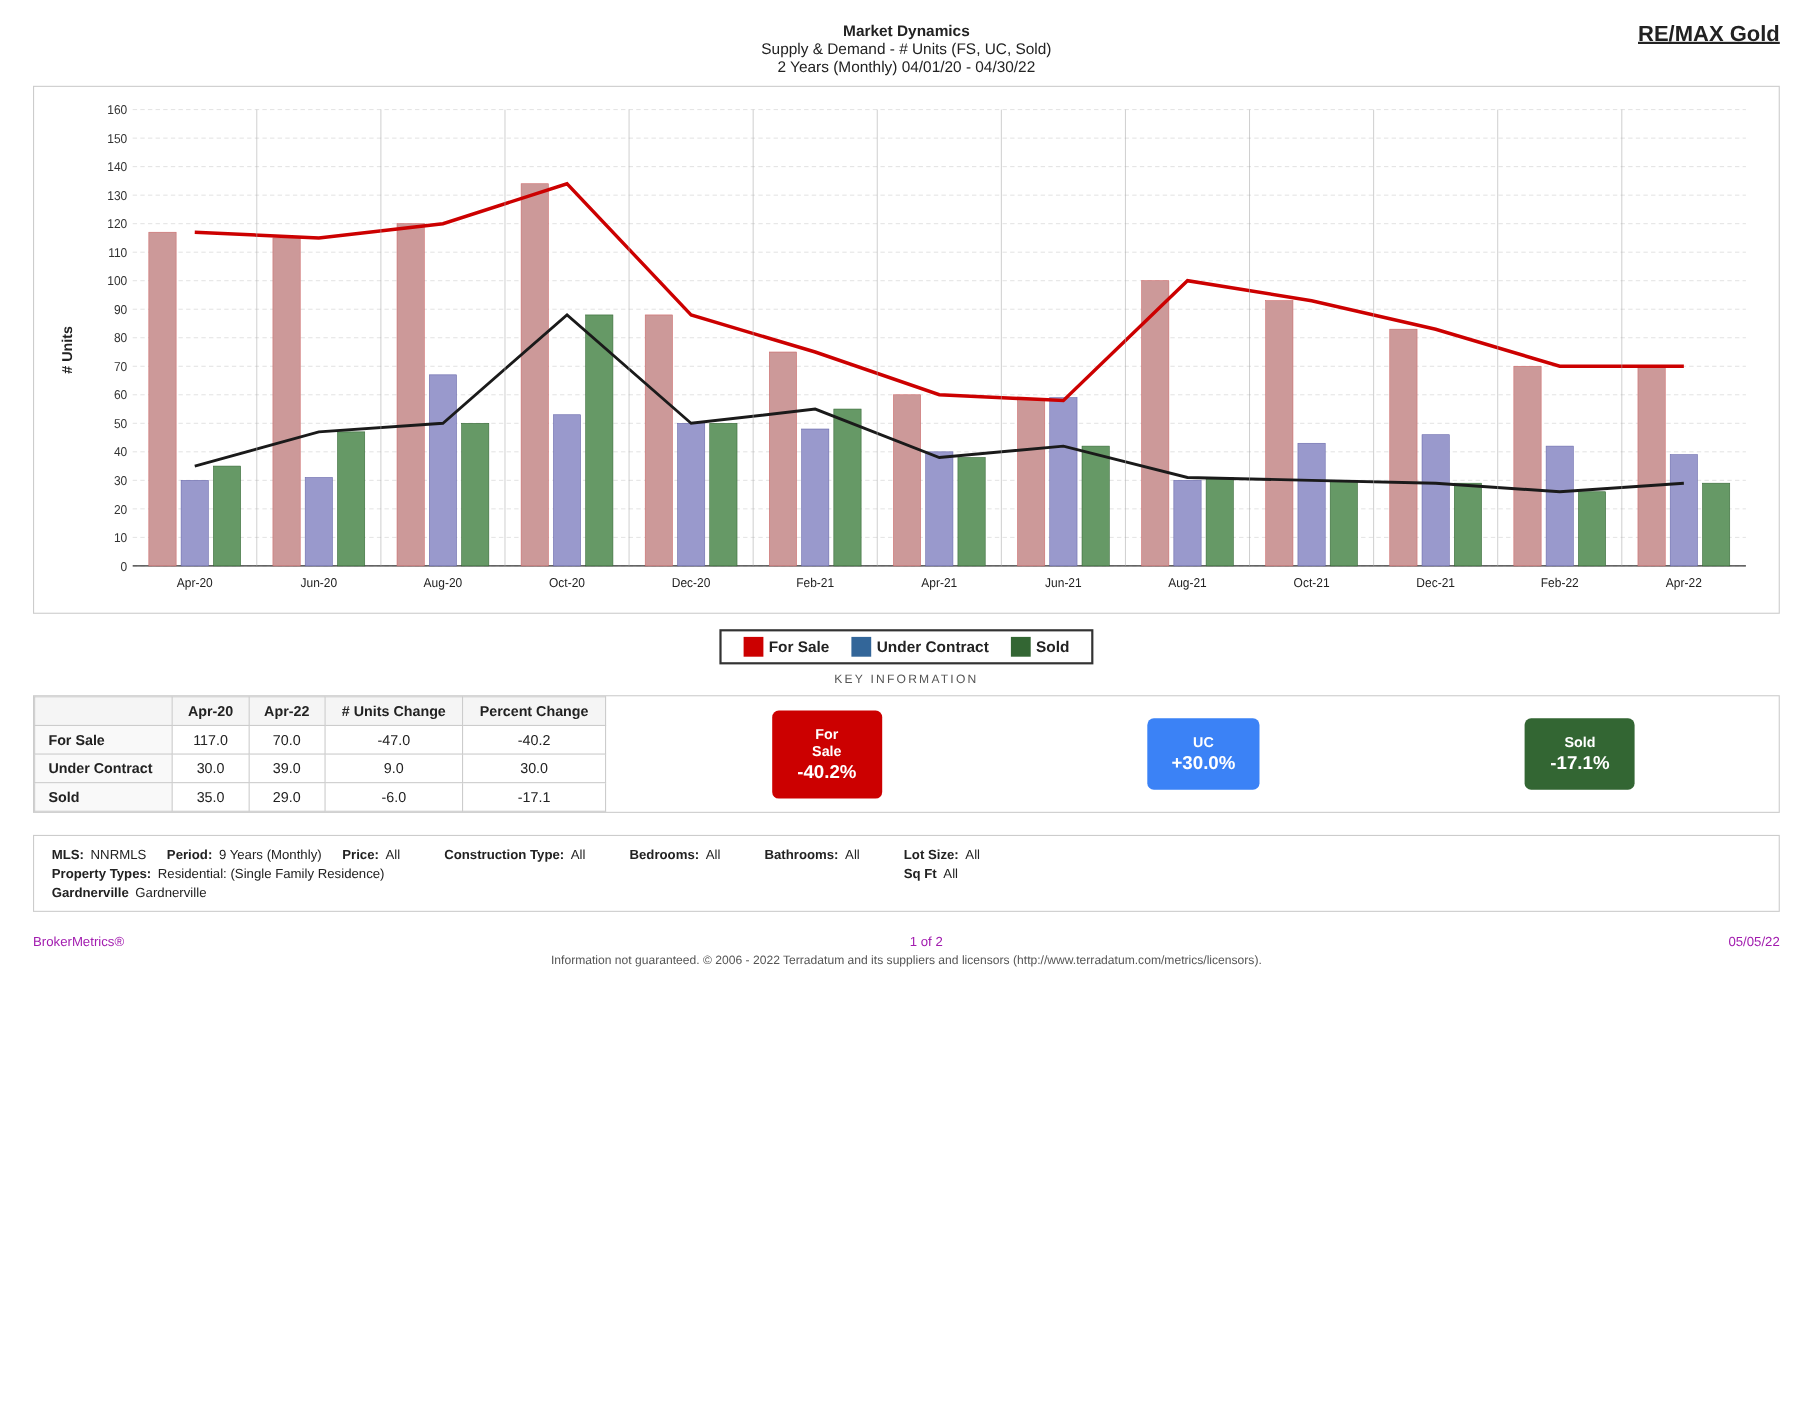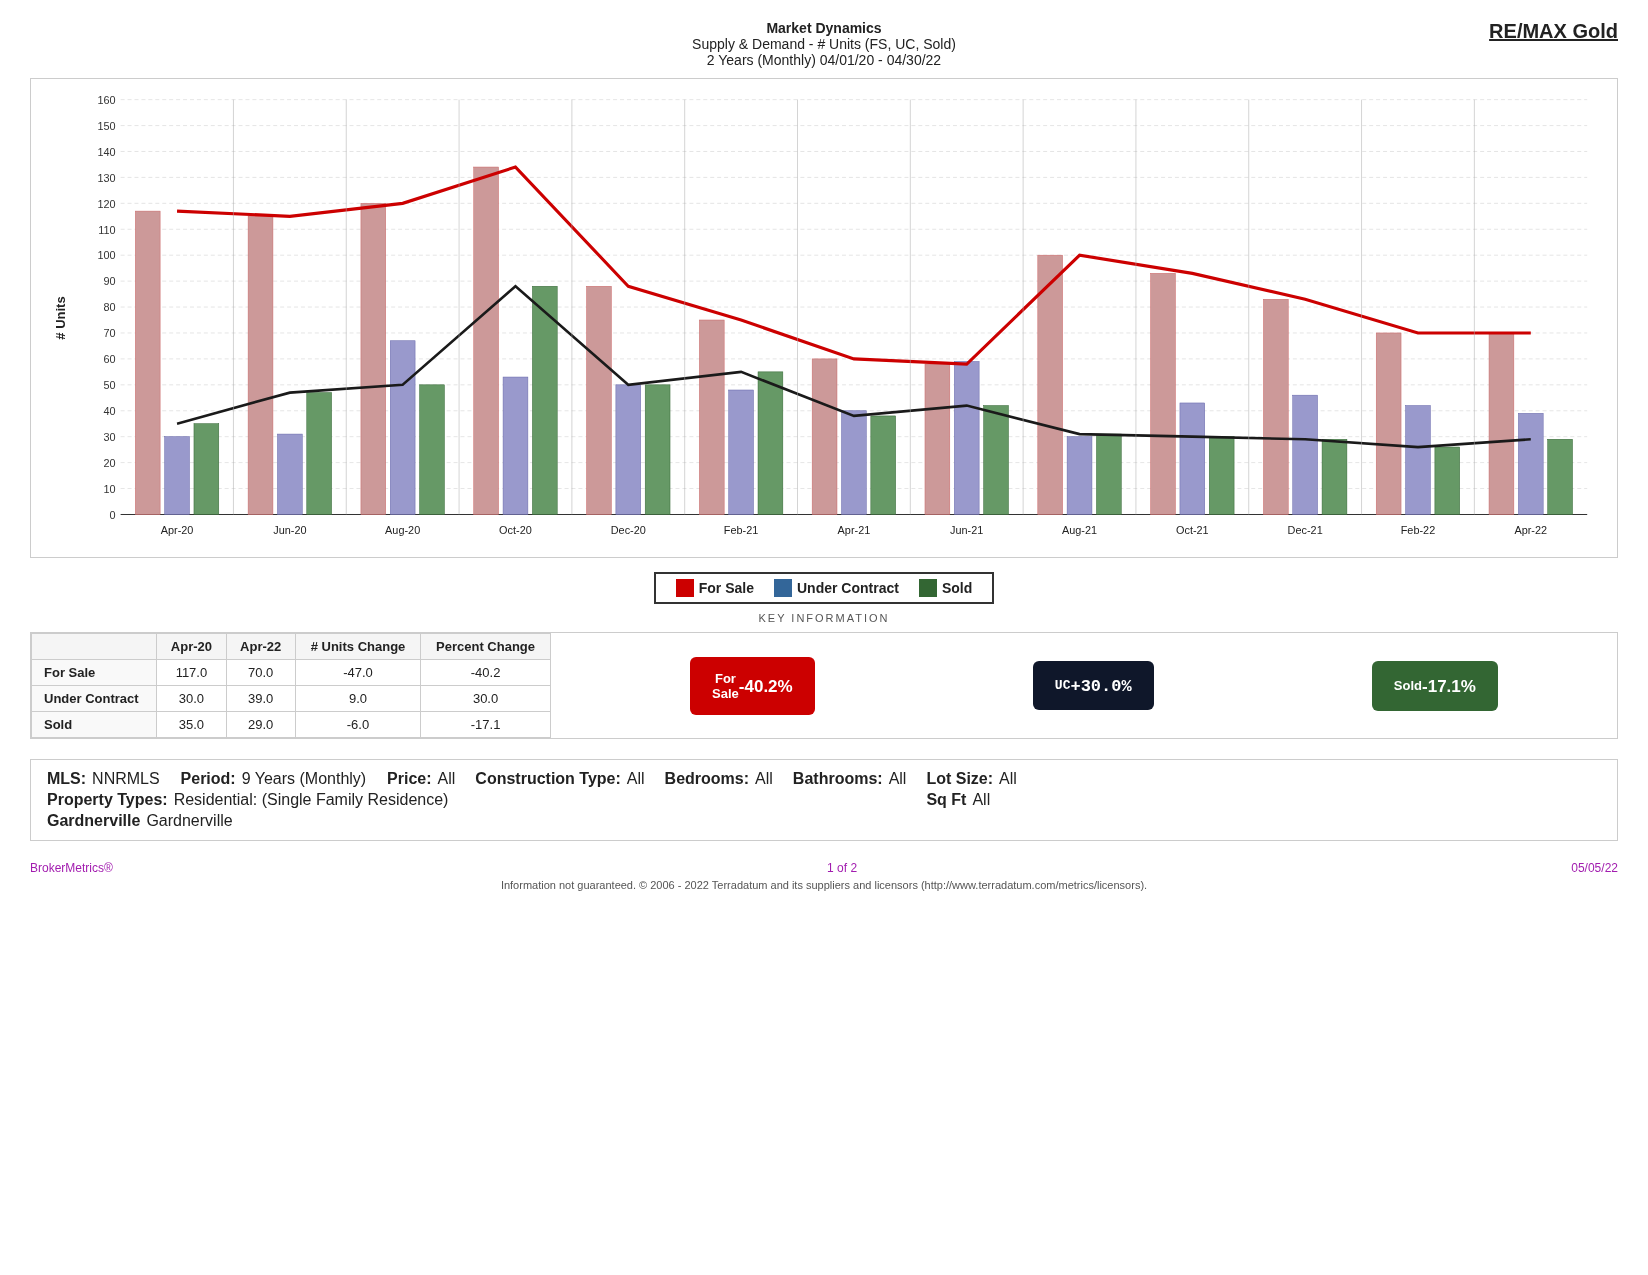--- a/index.html
+++ b/index.html
@@ -129,42 +129,43 @@
     .summary-cards {
       flex: 1;
       display: flex;
       align-items: center;
       justify-content: space-around;
       padding: 10px;
     }
 
     .summary-card {
       display: flex;
+      flex-direction: column;
       align-items: center;
       justify-content: flex-start;
       border-radius: 6px;
       color: white;
       font-weight: bold;
       padding: 14px 22px;
       font-size: 14px;
       min-width: 100px;
       text-align: center;
     }
 
     .card-label { font-size: 13px; }
     .card-value { font-size: 17px; font-weight: bold; margin-top: 2px; }
 
     .meta-section {
       border: 1px solid #ccc;
       padding: 10px 16px;
       margin-bottom: 20px;
       display: flex;
-      gap: 20px;
+      gap: 40px;
       flex-wrap: wrap;
-      font-size: 16px;
+      font-size: 12px;
     }
     .meta-col {
       display: flex;
       flex-direction: column;
       gap: 3px;
     }
     .meta-row {
       display: flex;
       gap: 6px;
     }
@@ -356,21 +357,21 @@
       <td>-17.1</td>
     </tr>
       </tbody>
     </table>
 
   <div class="summary-cards" id="summaryCards">
       <div class="summary-card" style="background:#cc0000;">
       <div class="card-label"><span>For</span><br><span>Sale</span></div>
       <div class="card-value">-40.2%</div>
     </div>
-      <div class="summary-card" style="background:#0f172a;font-family:Liberation Mono, monospace;">
+      <div class="summary-card" style="background:#3b82f6;">
       <div class="card-label"><span>UC</span></div>
       <div class="card-value">+30.0%</div>
     </div>
       <div class="summary-card" style="background:#336633;">
       <div class="card-label"><span>Sold</span></div>
       <div class="card-value">-17.1%</div>
     </div>
     </div>
 </div>
 

